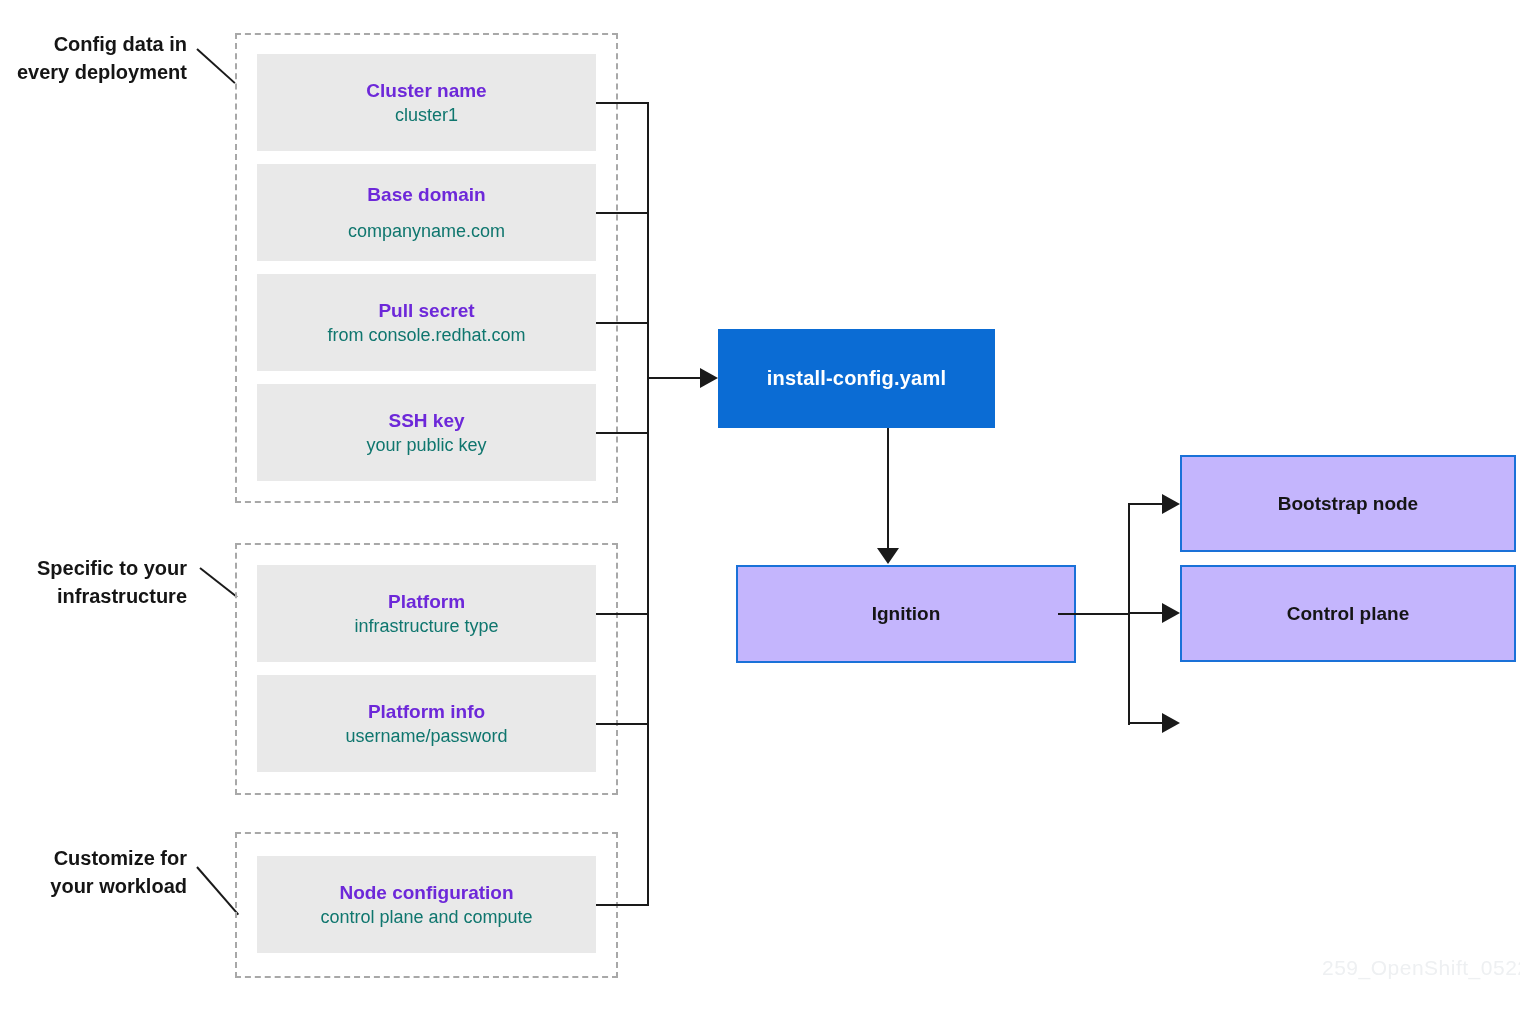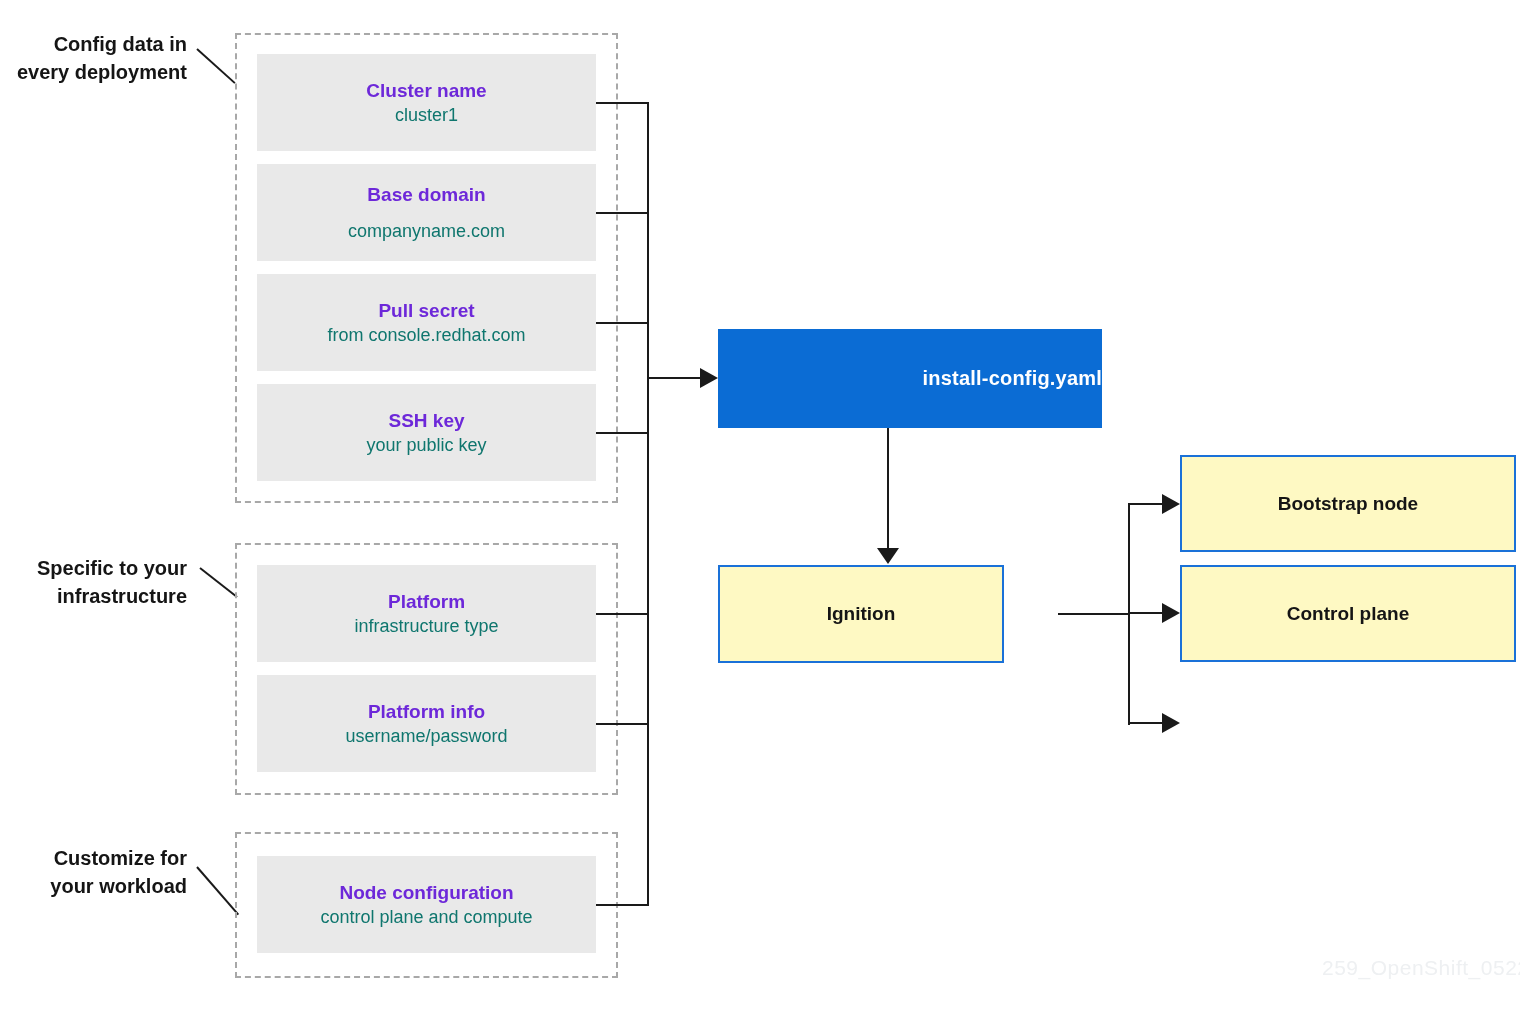--- a/index.html
+++ b/index.html
@@ -23,26 +23,26 @@
   
   .gray-box {
     position:absolute; left:257px; width:339px; height:97px;
     background:#e9e9e9; display:flex; flex-direction:column;
     align-items:center; justify-content:center; gap:3px; text-align:center;
   }
   .box-title { font-weight:bold; font-size:19px; color:#6d28d9; }
   .box-sub   { font-size:18px; color:#0f766e; }
   
   .blue-box {
-    position:absolute; left:718px; top:329px; width:384px; height:99px;
-    background:#0b6cd4; display:flex; align-items:center; justify-content:flex-end;
+    position:absolute; left:718px; top:329px; width:277px; height:99px;
+    background:#0b6cd4; display:flex; align-items:center; justify-content:center;
   }
   .blue-box span { color:#ffffff; font-size:20px; font-weight:bold; letter-spacing:0.2px; }
   .outline-box {
-    position:absolute; background:#fef9c3; border:2px solid #1a71d8;
+    position:absolute; background:#c4b5fd; border:2px solid #1a71d8;
     display:flex; align-items:center; justify-content:center;
   }
   .outline-box span { font-size:19px; font-weight:bold; color:#151515; }
   .node-box { left:1180px; width:336px; height:97px; }
   .node-box span { font-weight:600; }
   
   .hline, .vline { position:absolute; background:#1a1a1a; }
   .hline { height:2px; }
   .vline { width:2px; }
   
@@ -131,21 +131,21 @@
   <div class="hline" style="left:649px; top:377px; width:52px;"></div>
   <div class="arrow-right" style="left:700px; top:368px;"></div>
 
   <div class="blue-box">
     <span>install-config.yaml</span>
   </div>
 
   <div class="vline" style="left:887px; top:428px; height:122px;"></div>
   <div class="arrow-down" style="left:877px; top:548px;"></div>
 
-  <div class="outline-box" style="left:718px; top:565px; width:286px; height:98px;">
+  <div class="outline-box" style="left:736px; top:565px; width:340px; height:98px;">
     <span>Ignition</span>
   </div>
 
   <div class="hline" style="left:1058px; top:613px; width:72px;"></div>
   <div class="vline" style="left:1128px; top:504px; height:221px;"></div>
 
   <div class="hline" style="left:1128px; top:503px; width:36px;"></div>
   <div class="arrow-right" style="left:1162px; top:494px;"></div>
 
   <div class="hline" style="left:1128px; top:612px; width:36px;"></div>

